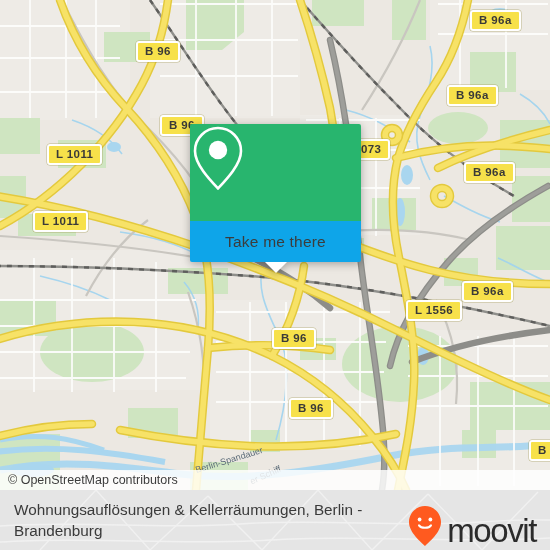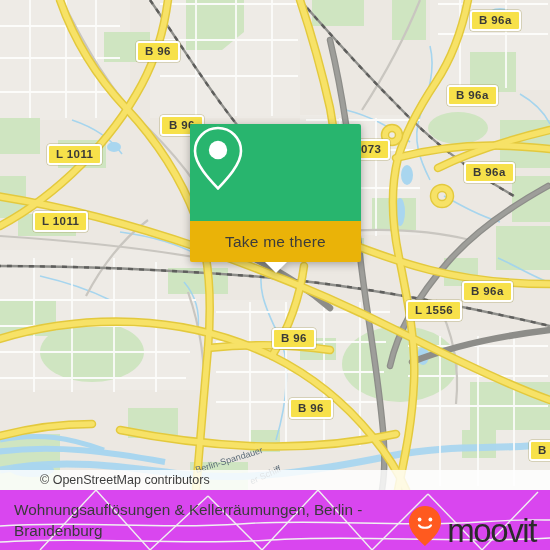--- a/index.html
+++ b/index.html
@@ -46,21 +46,21 @@
     position:absolute;left:190px;top:124px;width:171px;
     filter:drop-shadow(0 2px 4px rgba(0,0,0,.30));
   }
   #card-body{
     background:#28b56e;
     height:97px;
     display:flex;align-items:center;justify-content:center;
     border-radius:2px 2px 0 0;
   }
   #card-footer{
-    background:#eab308;
+    background:#0ea5e9;
     height:41px;
     display:flex;align-items:center;justify-content:center;
     border-radius:0 0 2px 2px;
     position:relative;
   }
   #card-footer-label{
     color:#3c3c3c;font-size:15.5px;letter-spacing:.2px;
   }
   #card-tail{
     position:absolute;left:50%;top:100%;
@@ -72,27 +72,26 @@
 
   
   #attribution{
     position:absolute;left:0;top:470px;width:550px;height:20px;
     background:rgba(255,255,255,.82);
     display:flex;align-items:center;
   }
   #attribution span{
     color:#3d3d3d;font-size:12.5px;padding-left:8px;
     font-family:"Liberation Sans", sans-serif;
-    margin-left:32px;
   }
 
   
   #footer{
     position:absolute;left:0;top:490px;width:550px;height:60px;
-    background:#d946ef;overflow:hidden;
+    background:#e5e5e5;overflow:hidden;
   }
   #footer-watermark{position:absolute;left:0;top:0;opacity:1;}
   #footer-title{
     position:absolute;left:14px;top:9px;width:370px;
     color:#3a3a3a;font-size:15.3px;line-height:21px;
     font-family:"Liberation Sans", sans-serif;
   }
   #brand{
     position:absolute;right:14px;top:15px;
     display:flex;align-items:flex-end;gap:5px;

